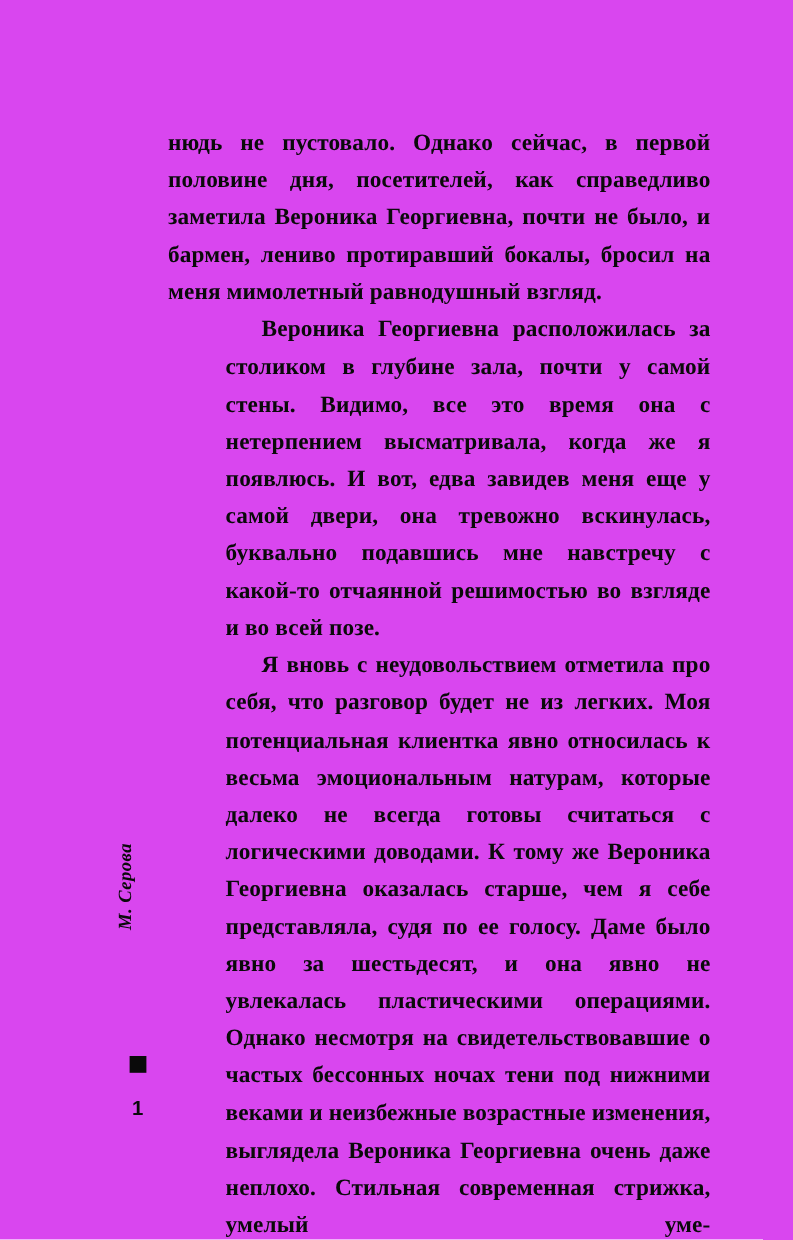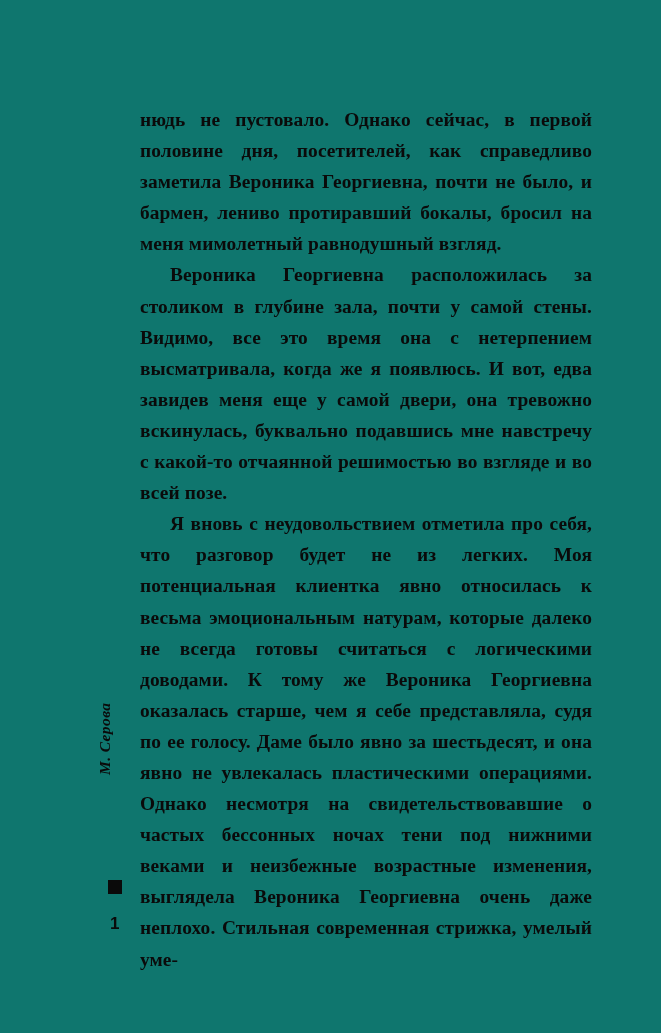--- a/index.html
+++ b/index.html
@@ -4,21 +4,21 @@
 <style>
   html, body {
     margin: 0;
     padding: 0;
     background: #ffffff;
   }
   .page {
     position: relative;
     width: 661px;
     height: 1033px;
-    background: #0f766e;
+    background: #d946ef;
     overflow: hidden;
     font-family: "Liberation Serif", "DejaVu Serif", serif;
     color: #000000;
   }
   .text-column {
     position: absolute;
     left: 140px;
     top: 104px;
     width: 452px;
     font-size: 19.4px;
@@ -27,20 +27,21 @@
     text-justify: inter-word;
     color: #0a0a0a;
     font-weight: 600;
     letter-spacing: 0.1px;
   }
   .text-column p {
     margin: 0;
   }
   .text-column p.indent {
     text-indent: 30px;
+    margin-left: 48px;
   }
   
   .text-column p::after {
     content: "";
     display: inline-block;
     width: 100%;
   }
   .text-column p.no-stretch::after {
     content: none;
     display: none;

